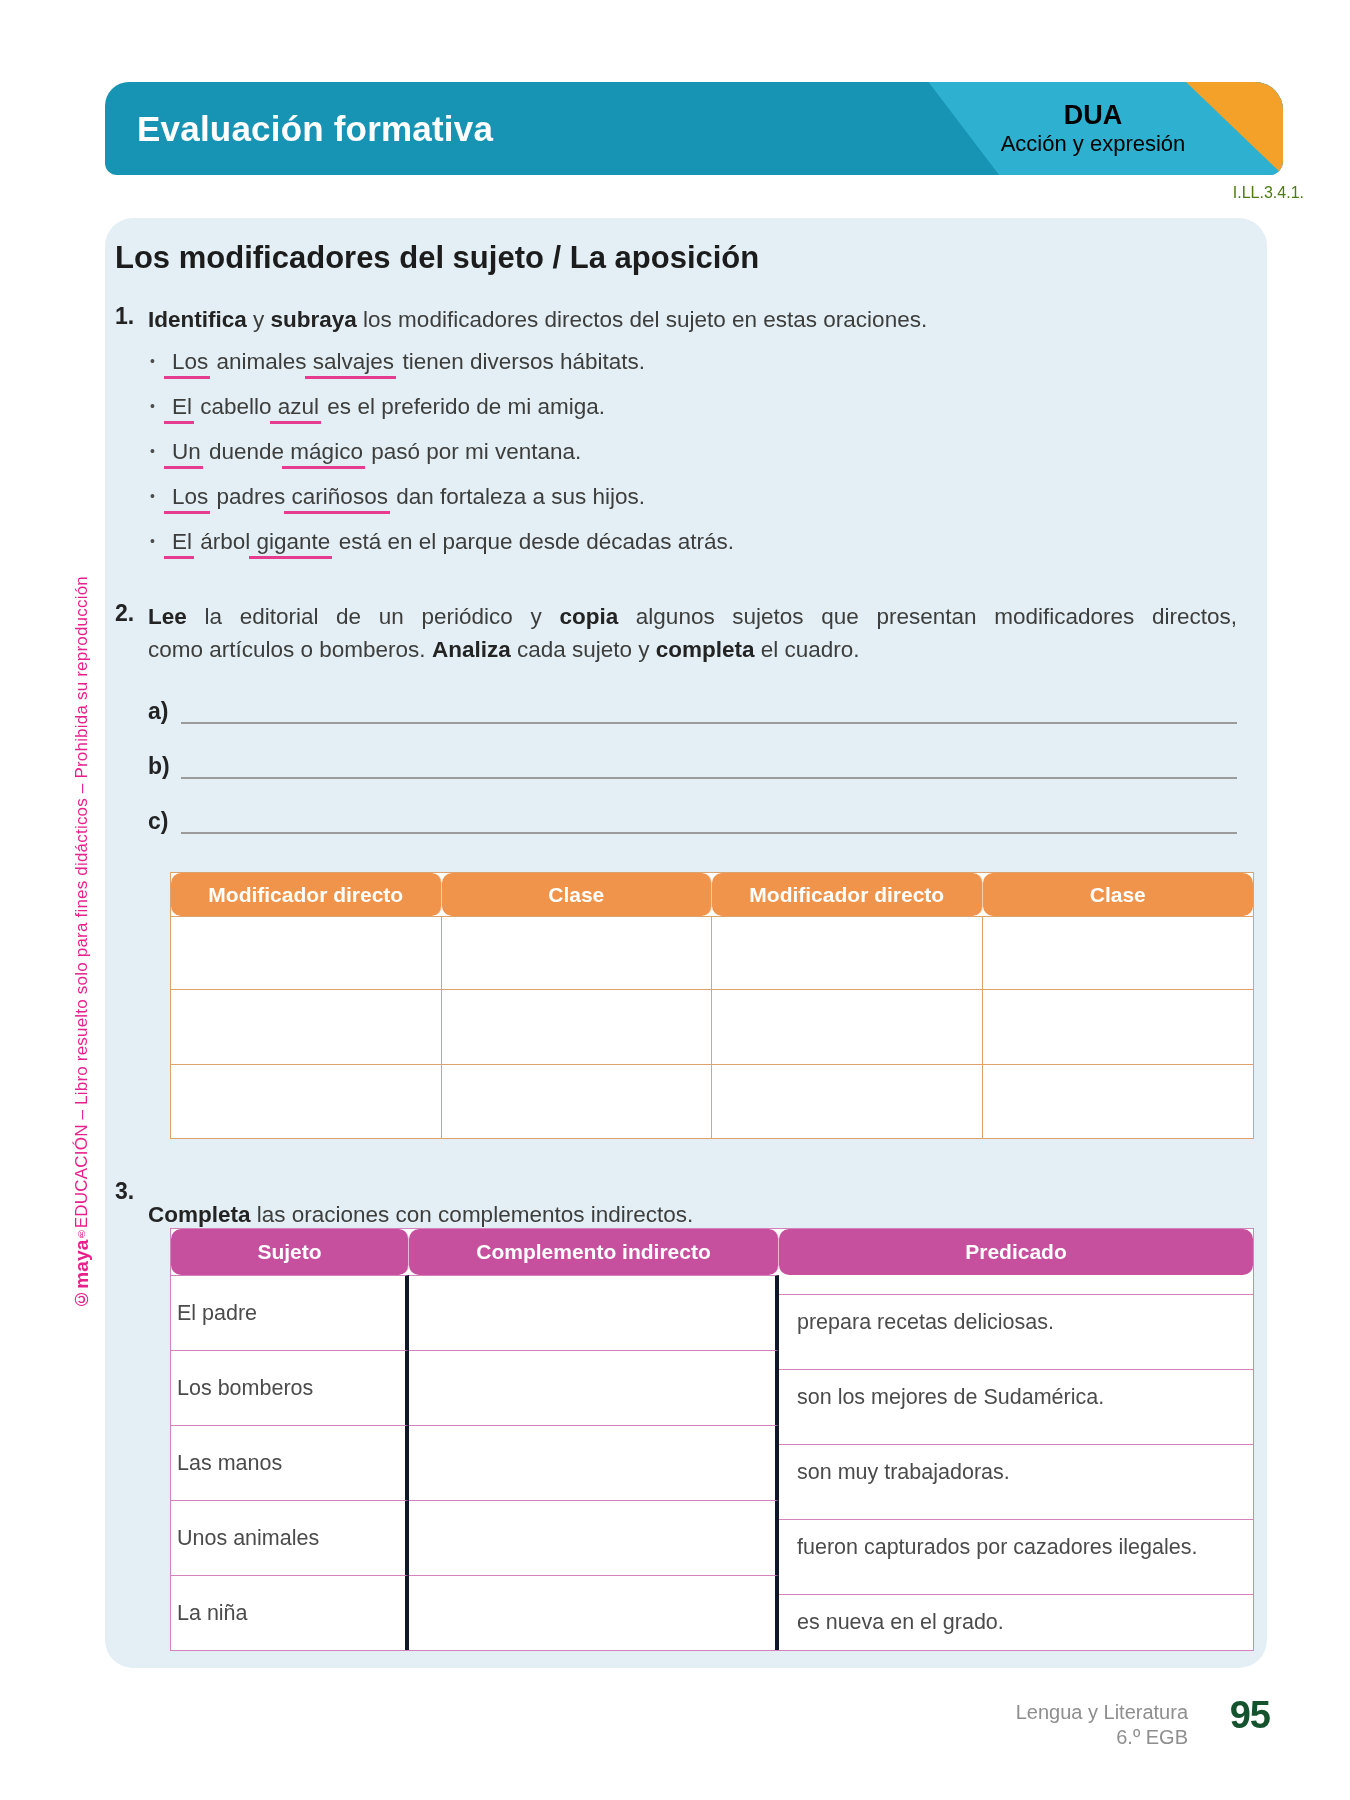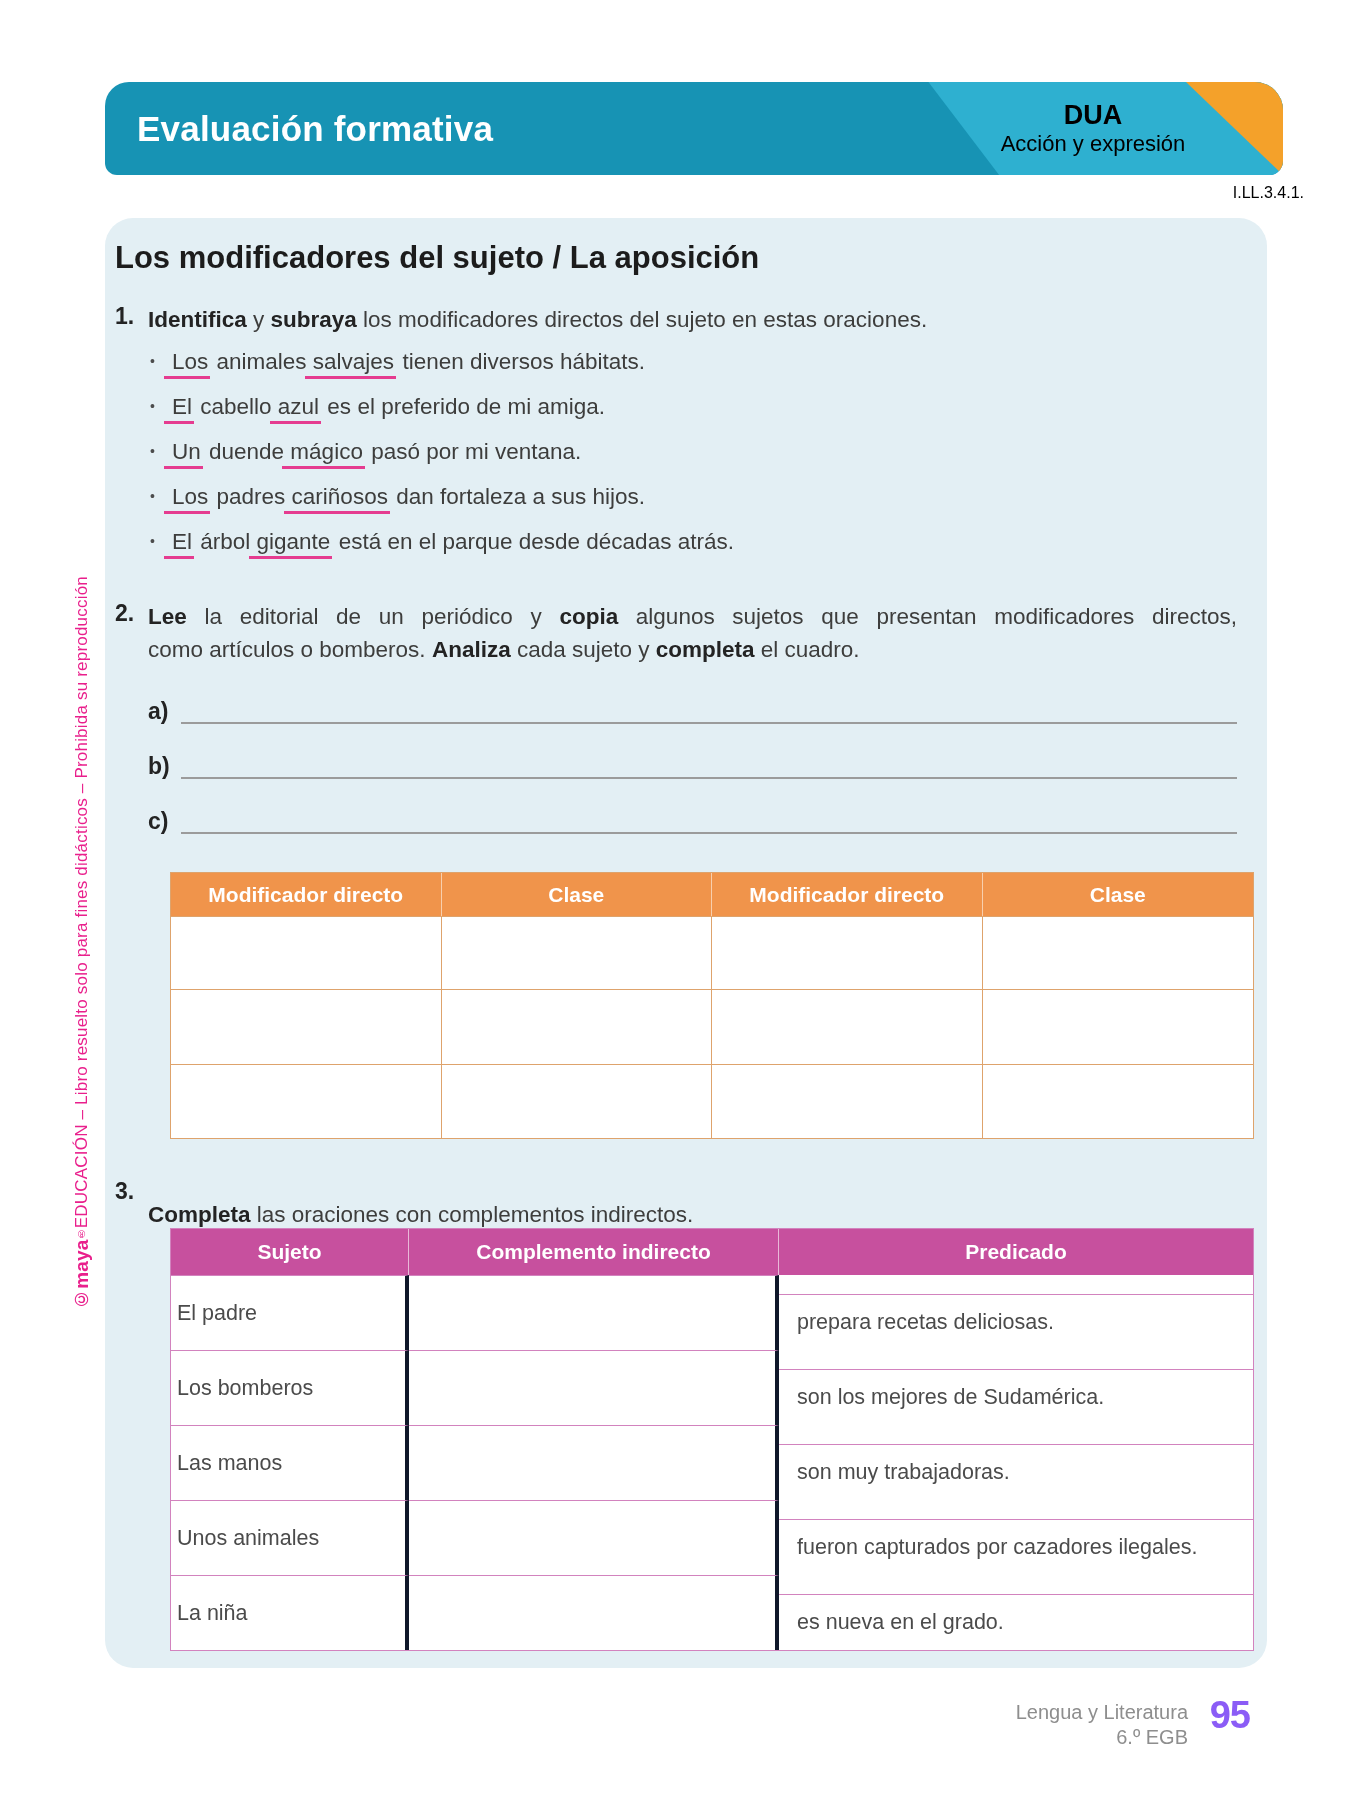--- a/index.html
+++ b/index.html
@@ -14,21 +14,21 @@
   .banner .badge-bg{position:absolute;inset:0;background:#2EB0D0;
     clip-path:polygon(69.9% 0,100% 0,100% 100%,75.9% 100%);}
   .banner .corner{position:absolute;top:0;right:0;width:97px;height:93px;background:#F4A12A;
     clip-path:polygon(0 0,100% 0,100% 100%);}
   .banner-title{position:absolute;left:32px;top:50%;transform:translateY(-50%);
     font-size:35px;font-weight:bold;color:#fff;letter-spacing:.2px;}
   .badge-text{position:absolute;right:70px;top:50%;transform:translateY(-50%);
     width:240px;text-align:center;color:#000000;line-height:1.18;}
   .badge-text .t1{font-size:27px;font-weight:bold;}
   .badge-text .t2{font-size:22px;font-weight:normal;}
-  .code{position:absolute;top:184px;right:46px;color:#000000;font-size:16px;}
+  .code{position:absolute;top:184px;right:46px;color:#4d7c0f;font-size:16px;}
 
   
   .sidebar{position:absolute;left:71px;top:460px;height:850px;
     writing-mode:vertical-rl;transform:rotate(180deg);
     color:#E91F8C;font-size:17px;white-space:nowrap;letter-spacing:.2px;}
   .sidebar .brand{font-weight:bold;font-size:19px;}
   .sidebar .reg{font-size:10px;}
 
   
   .panel{position:absolute;left:105px;top:218px;width:1162px;height:1450px;
@@ -45,42 +45,42 @@
   .sentence{display:flex;line-height:25px;margin-bottom:20px;font-size:22.5px;}
   .dot{width:22px;font-size:14px;color:#4c4c4c;line-height:25px;flex:none;}
 
   .write-row{position:absolute;left:148px;width:1089px;height:26px;display:flex;}
   .write-row .lbl{font-size:23px;font-weight:bold;color:#232323;width:33px;flex:none;}
   .write-row .line{flex:1;border-bottom:2px solid #9B9B9B;}
 
   
   .tbl{position:absolute;left:170px;width:1082px;display:grid;background:#fff;}
   .cell{display:flex;align-items:center;font-size:21px;}
-  .hcell{background:inherit;color:#fff;font-weight:bold;justify-content:center;}
+  .hcell{background:inherit;color:#fff;font-weight:bold;justify-content:center;border-radius:10px;}
 
   .tbl-orange{top:872px;grid-template-columns:repeat(4,1fr);
     grid-template-rows:43px 73px 75px 74px;border:1.5px solid #DEA36C;}
   .tbl-orange .hcell{background:#F0944B;border-right:1px solid rgba(255,255,255,.55);}
   .tbl-orange .hcell:nth-child(4){border-right:none;}
   .tbl-orange .bcell{border-right:1px solid #DEA36C;border-top:1px solid #DEA36C;background:#fff;}
   .tbl-orange .bcell.lastcol{border-right:none;}
 
   .tbl-magenta{top:1228px;grid-template-columns:238px 370px 474px;
     grid-template-rows:46px repeat(5,75px);border:1.5px solid #D283BE;}
   .tbl-magenta .hcell{background:#C7509E;border-right:1px solid rgba(255,255,255,.6);}
   .tbl-magenta .hcell:nth-child(3){border-right:none;}
   .tbl-magenta .bcell{border-right:4px solid #0f172a;border-top:1px solid #D283BE;
     background:#fff;color:#4b4b4b;padding-left:6px;font-size:21.5px;}
   .tbl-magenta .bcell.lastcol{border-right:none;padding-left:18px;margin-top:19px;}
 
   
   .footer-sub{position:absolute;right:162px;top:1700px;text-align:right;
     color:#8E8E8E;font-size:20px;line-height:25px;}
-  .page-num{position:absolute;right:100px;top:1694px;font-size:38px;font-weight:bold;
-    color:#8b5cf6;letter-spacing:-1px;}
+  .page-num{position:absolute;right:80px;top:1694px;font-size:38px;font-weight:bold;
+    color:#14532d;letter-spacing:-1px;}
 </style>
 </head>
 <body>
 
 <div class="banner">
   <div class="badge-bg"></div>
   <div class="corner"></div>
   <div class="banner-title">Evaluación formativa</div>
   <div class="badge-text">
     <div class="t1">DUA</div>

